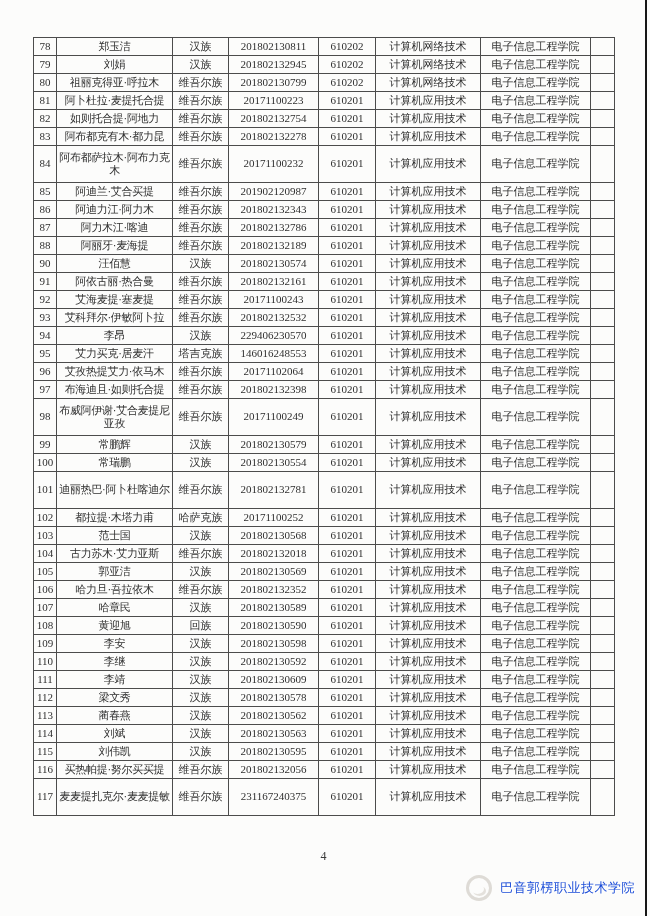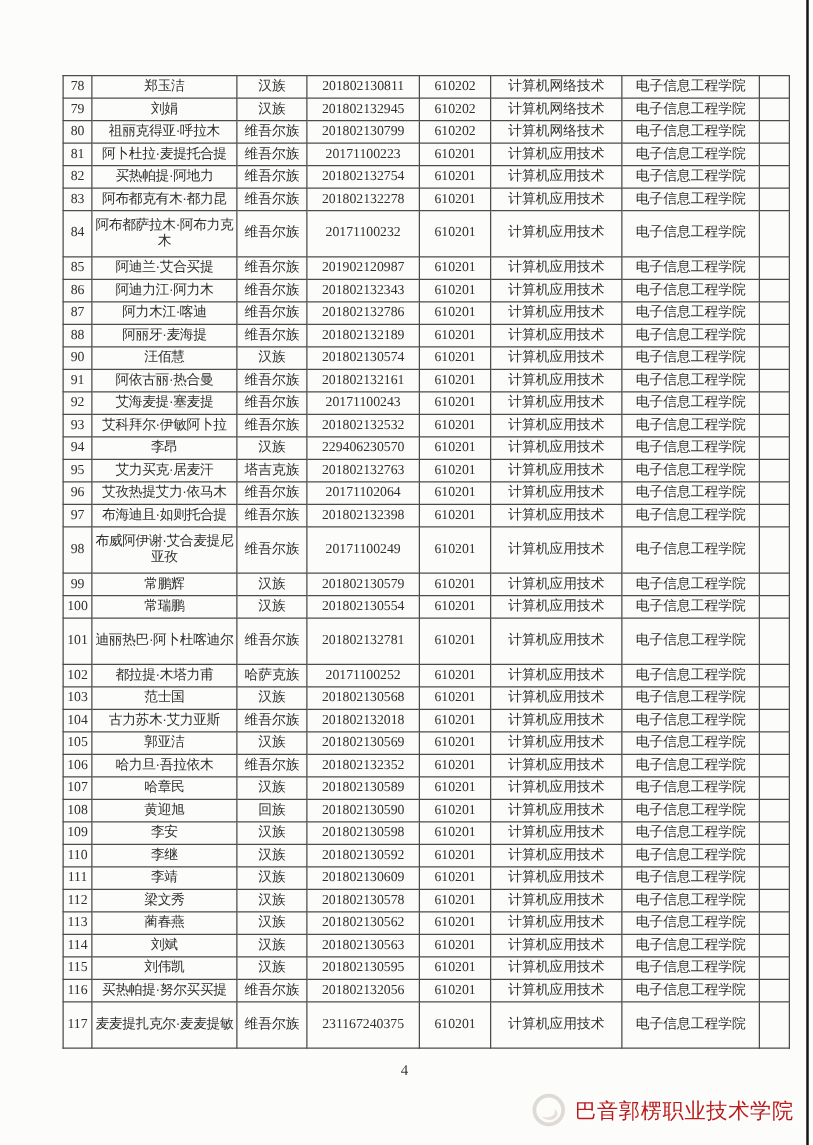--- a/index.html
+++ b/index.html
@@ -17,26 +17,25 @@
   .page-edge-line {
     position: absolute;
     top: 0;
     right: 3px;
     width: 2px;
     height: 916px;
     background: #161616;
   }
   table.roster {
     position: absolute;
-    left: 50px;
+    left: 33px;
     top: 37px;
     width: 581px;
     border-collapse: collapse;
     table-layout: fixed;
-    margin-top: 23px;
   }
   table.roster td {
     border: 1px solid #4c4c4c;
     padding: 1px 1px;
     font-size: 11px;
     line-height: 13.5px;
     color: #2f2f2f;
     text-align: center;
     vertical-align: middle;
     overflow: hidden;
@@ -83,23 +82,23 @@
     position: absolute;
     left: 2px;
     top: 6px;
     width: 13px;
     height: 10px;
     border-radius: 50%;
     background: #fcfcfb;
     box-shadow: 2px 2px 0 #e4e1dc;
   }
   .wm-text {
-    font-size: 17px;
+    font-size: 13px;
     letter-spacing: 0.5px;
-    color: #b91c1c;
+    color: #1d4ed8;
     text-shadow: 1px 1px 0 #ffffff;
     white-space: nowrap;
   }
 </style>
 </head>
 <body>
 
 <div>
 
   <table class="roster">
@@ -153,21 +152,21 @@
       <td class="cell-ethnicity">维吾尔族</td>
       <td class="num cell-student-id">20171100223</td>
       <td class="num cell-major-code">610201</td>
       <td class="cell-major">计算机应用技术</td>
       <td class="cell-college">电子信息工程学院</td>
       <td class="cell-note"></td>
     </tr>
 
     <tr class="single">
       <td class="num cell-index">82</td>
-      <td class="cell-name">买热帕提·阿地力</td>
+      <td class="cell-name">如则托合提·阿地力</td>
       <td class="cell-ethnicity">维吾尔族</td>
       <td class="num cell-student-id">201802132754</td>
       <td class="num cell-major-code">610201</td>
       <td class="cell-major">计算机应用技术</td>
       <td class="cell-college">电子信息工程学院</td>
       <td class="cell-note"></td>
     </tr>
 
     <tr class="single">
       <td class="num cell-index">83</td>
@@ -288,21 +287,21 @@
       <td class="num cell-major-code">610201</td>
       <td class="cell-major">计算机应用技术</td>
       <td class="cell-college">电子信息工程学院</td>
       <td class="cell-note"></td>
     </tr>
 
     <tr class="single">
       <td class="num cell-index">95</td>
       <td class="cell-name">艾力买克·居麦汗</td>
       <td class="cell-ethnicity">塔吉克族</td>
-      <td class="num cell-student-id">201802132763</td>
+      <td class="num cell-student-id">146016248553</td>
       <td class="num cell-major-code">610201</td>
       <td class="cell-major">计算机应用技术</td>
       <td class="cell-college">电子信息工程学院</td>
       <td class="cell-note"></td>
     </tr>
 
     <tr class="single">
       <td class="num cell-index">96</td>
       <td class="cell-name">艾孜热提艾力·依马木</td>
       <td class="cell-ethnicity">维吾尔族</td>

